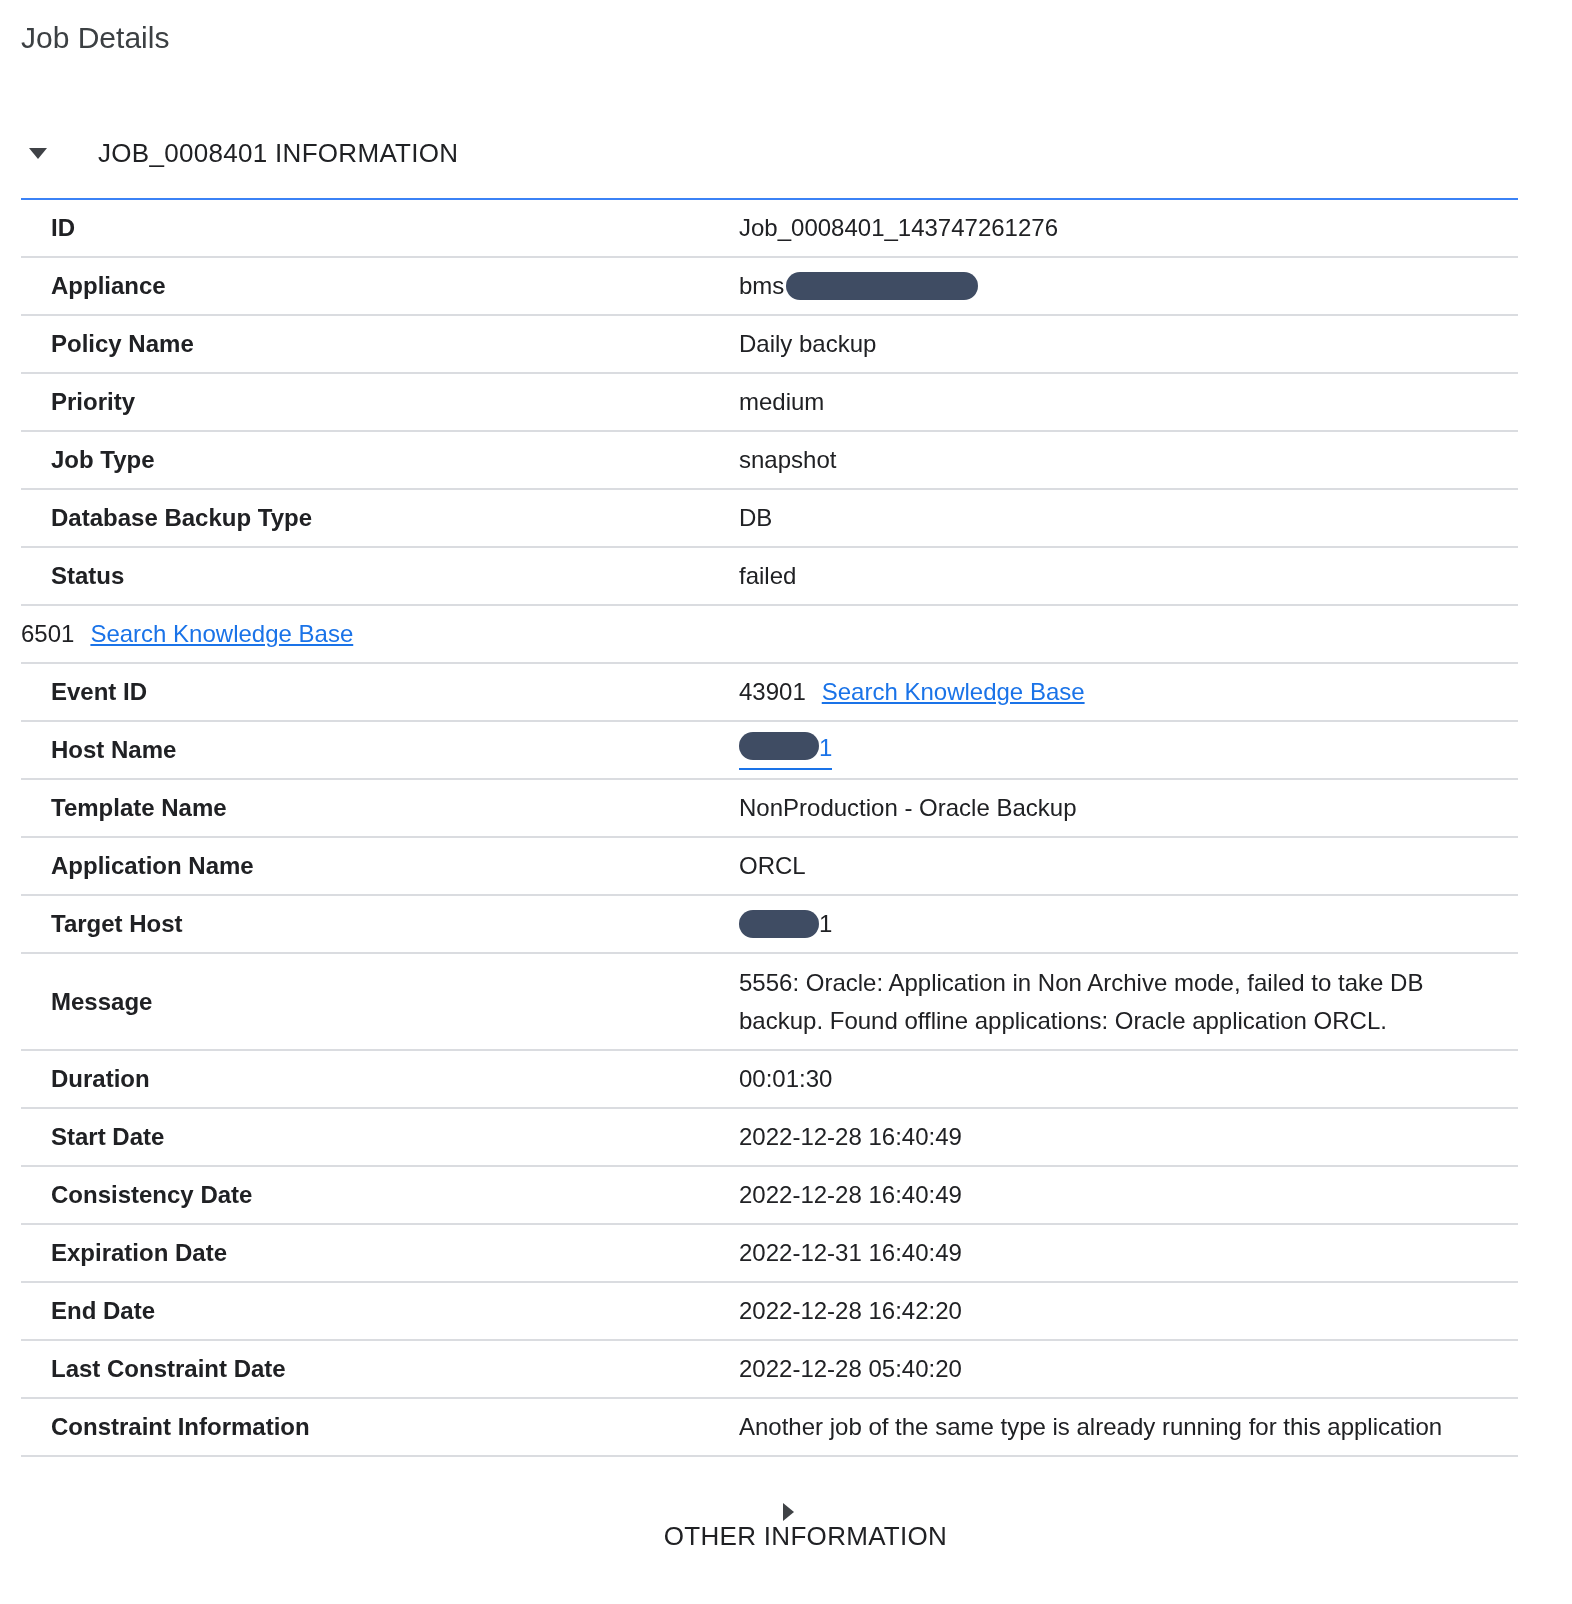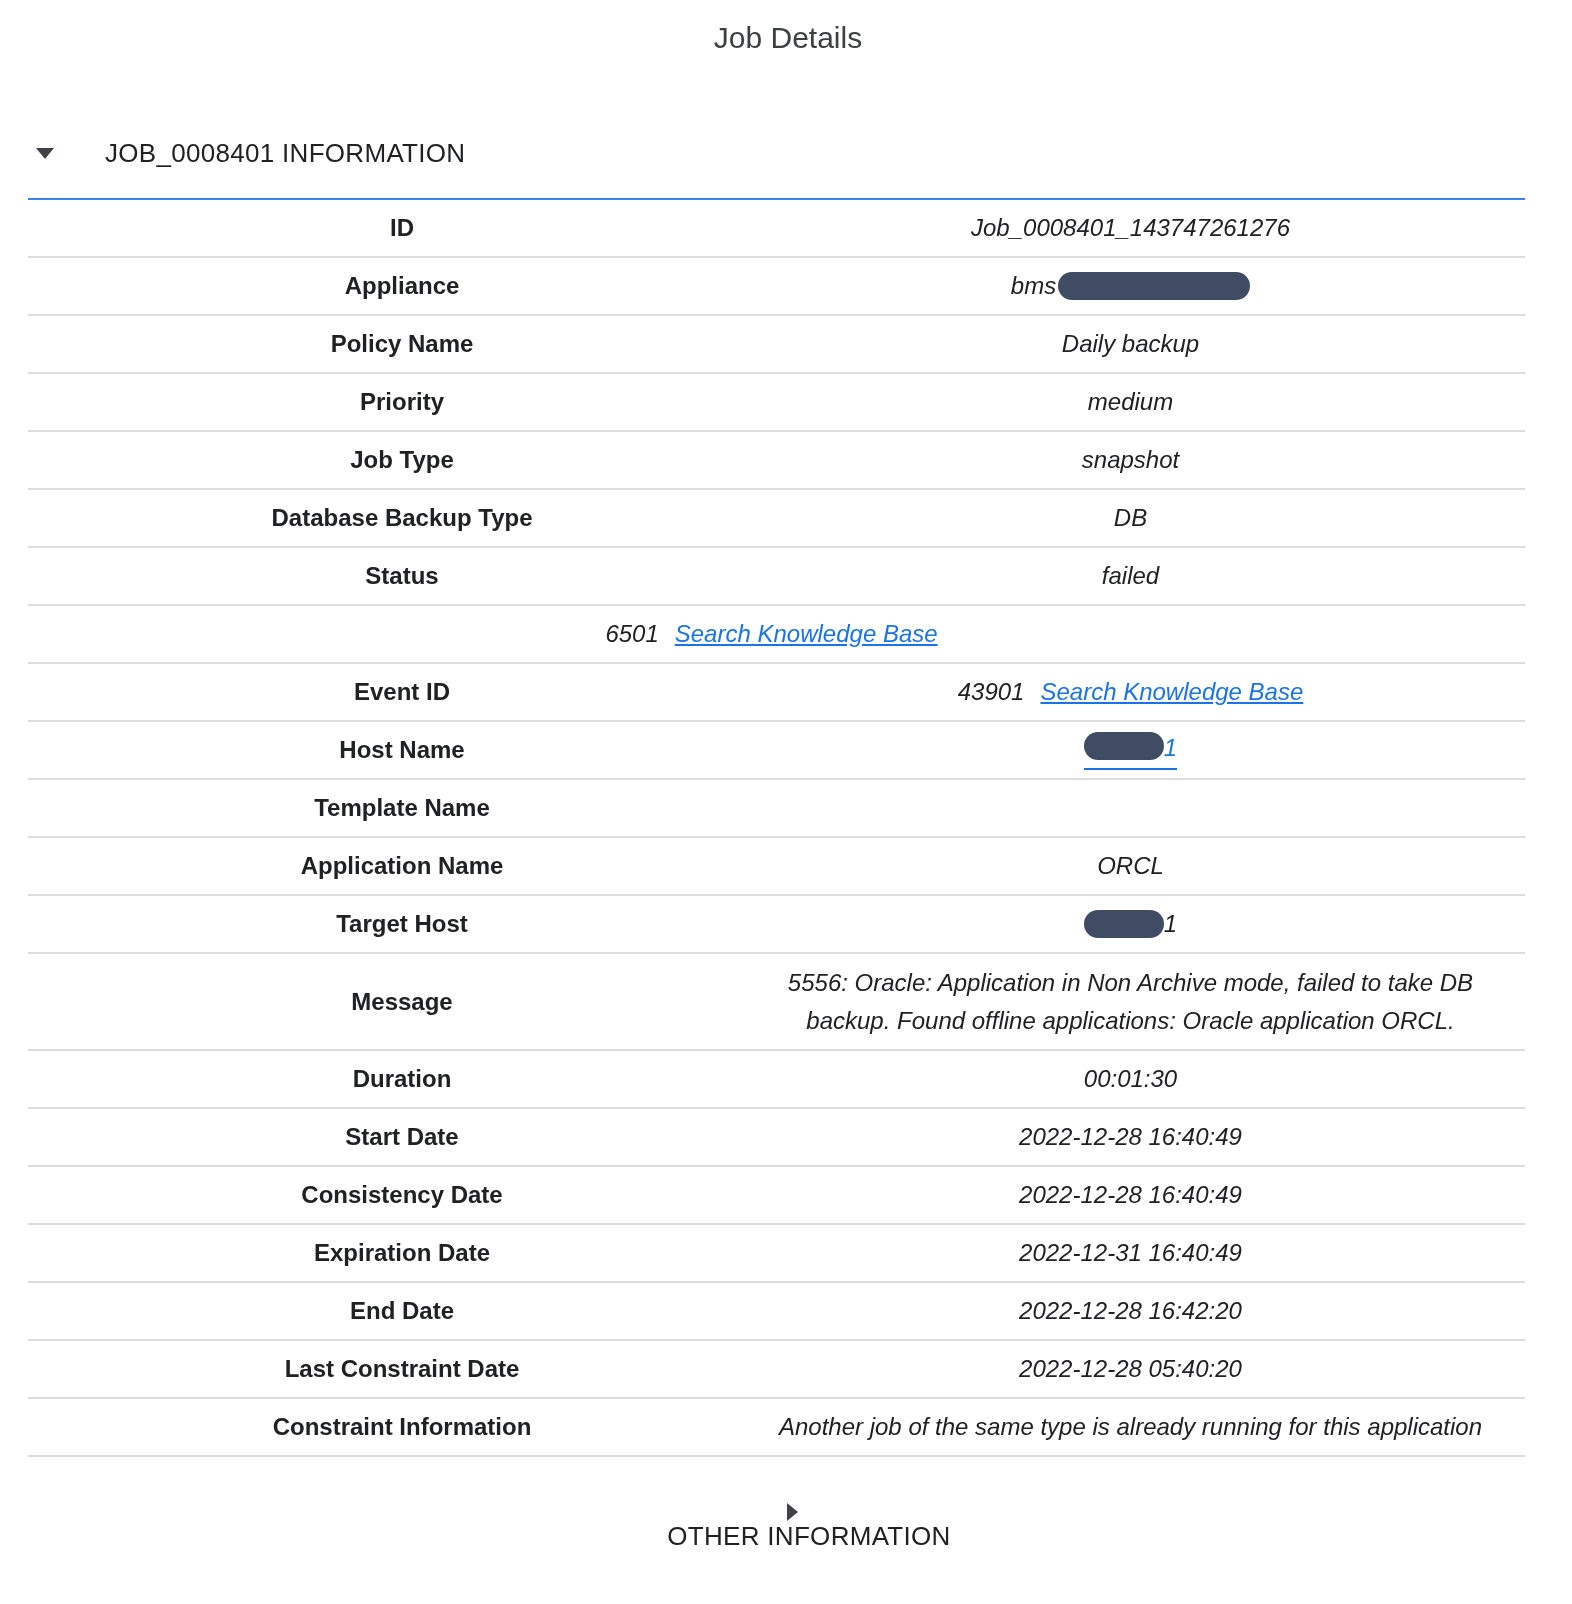--- a/index.html
+++ b/index.html
@@ -2,21 +2,21 @@
 <html><head>
 <meta charset="utf-8">
 <style>
   html,body{margin:0;padding:0;background:#ffffff;}
   body{
     width:1572px;height:1604px;
     font-family:"Liberation Sans", sans-serif;
     color:#202124;
     overflow:hidden;
   }
-  .page{padding-left:28px;padding-right:24px;text-align:center;}
+  .page{padding-left:21px;padding-right:24px;}
   .page-title{
     margin:0;padding-top:20px;
     font-size:30px;line-height:36px;font-weight:400;color:#3c4043;
   }
   .section-header{
     display:flex;align-items:center;
     padding-left:8px;
     font-size:26px;line-height:30px;font-weight:400;color:#202124;
     cursor:pointer;
   }
@@ -50,21 +50,20 @@
     flex:0 0 688px;
     margin-left:30px;
     font-weight:700;
   }
   .cell.value{
     flex:1;
     padding-right:10px;
     font-weight:400;
     word-wrap:break-word;
     min-width:0;
-    font-style:italic;
   }
   a.kb-link{
     color:#1a73e8;text-decoration:underline;margin-left:16px;cursor:pointer;
   }
   .redact{
     display:inline-block;
     background:#3f4c63;
     height:28px;border-radius:14px;
     vertical-align:middle;
     margin-top:-4px;
@@ -139,20 +138,21 @@
     <div class="row">
       <div class="cell label">Host Name</div>
       <div class="cell value"><a class="host-link" href="#">
             <span class="redact redact-small"></span>
             <span>1</span>
           </a></div>
     </div>
 
     <div class="row">
       <div class="cell label">Template Name</div>
+      <div class="cell value">NonProduction - Oracle Backup</div>
     </div>
 
     <div class="row">
       <div class="cell label">Application Name</div>
       <div class="cell value">ORCL</div>
     </div>
 
     <div class="row">
       <div class="cell label">Target Host</div>
       <div class="cell value"><span class="redact redact-small"></span><span>1</span></div>

